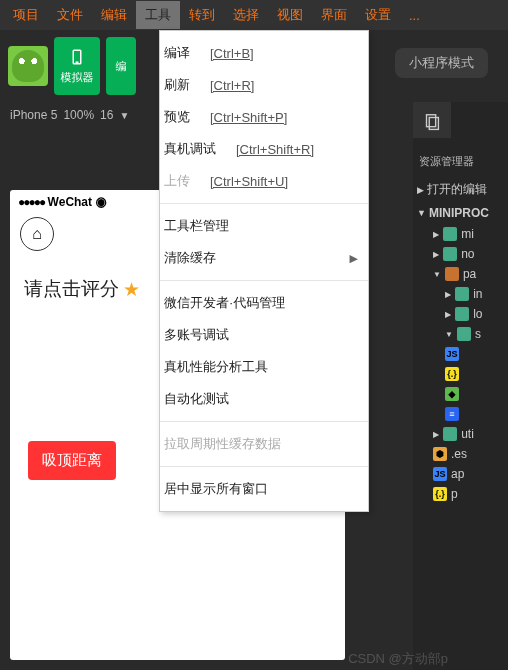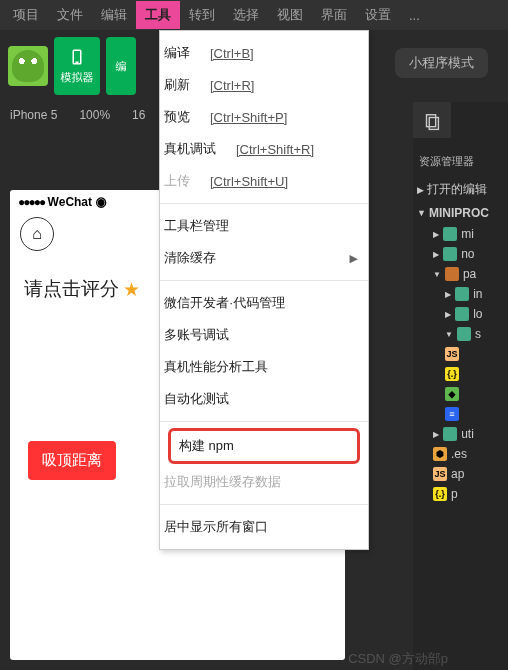--- a/index.html
+++ b/index.html
@@ -1,29 +1,29 @@
 <!DOCTYPE html>
 <html><head>
 <meta charset="utf-8">
 <style>
 * { margin: 0; padding: 0; box-sizing: border-box; font-family: "Microsoft YaHei", -apple-system, sans-serif; }
 body { width: 508px; height: 670px; background: #2a2a2a; overflow: hidden; position: relative; }
 
 .menubar { height: 30px; background: #323232; display: flex; align-items: center; padding: 0 4px; }
-.menubar-item { color: #a3a3a3; font-size: 13px; padding: 5px 9px; cursor: pointer; }
-.menubar-item.active { background: #ec4899; color: #222; font-weight: bold; }
+.menubar-item { color: #f97316; font-size: 13px; padding: 5px 9px; cursor: pointer; }
+.menubar-item.active { background: #737373; color: #222; }
 
 .toolbar-row { height: 72px; background: #2a2a2a; display: flex; align-items: center; padding: 4px 8px; gap: 6px; }
 .avatar { width: 40px; height: 40px; border-radius: 4px; background: #7ac943; position: relative; overflow: hidden; }
 .avatar::before { content: ""; position: absolute; inset: 4px; background: radial-gradient(circle at 30% 35%, #fff 3px, transparent 3px), radial-gradient(circle at 70% 35%, #fff 3px, transparent 3px), #5fa82e; border-radius: 50% 50% 40% 40%; }
 .tool-btn { width: 46px; height: 58px; background: #06ae56; border-radius: 4px; display: flex; flex-direction: column; align-items: center; justify-content: center; gap: 4px; color: #fff; font-size: 11px; }
 .tool-btn .ico { width: 18px; height: 18px; }
 .mode-pill { position: absolute; right: 20px; top: 48px; background: #3a3a3a; color: #bbb; font-size: 13px; padding: 6px 14px; border-radius: 8px; }
 
-.device-row { height: 26px; background: #2a2a2a; display: flex; align-items: center; padding: 0 10px; color: #bbb; font-size: 12px; gap: 22px; }
+.device-row { height: 26px; background: #2a2a2a; display: flex; align-items: center; padding: 0 10px; color: #bbb; font-size: 12px; gap: 6px; }
 .chev { font-size: 10px; }
 
 .dropdown { position: absolute; left: 159px; top: 30px; width: 210px; background: #fff; border: 1px solid #ccc; box-shadow: 2px 2px 6px rgba(0,0,0,.2); z-index: 50; padding: 6px 0; }
 .dd-item { display: flex; align-items: center; padding: 7px 4px; font-size: 13px; color: #222; cursor: pointer; position: relative; }
 .dd-item.disabled { color: #aaa; }
 .dd-item .shortcut { margin-left: 20px; color: #555; text-decoration: underline; }
 .dd-item .arrow { position: absolute; right: 10px; font-size: 11px; color: #666; }
 .dd-sep { height: 1px; background: #e5e5e5; margin: 6px 0; }
 .dd-highlight { border: 3px solid #e53935; border-radius: 6px; margin: 2px 8px; padding: 6px 8px !important; }
 
@@ -43,21 +43,21 @@
 .actbar .aico { width: 22px; height: 22px; color: #ccc; margin-bottom: 4px; }
 .explorer { flex: 1; overflow: hidden; }
 .ex-title { color: #bbb; font-size: 11px; padding: 16px 6px 8px; }
 .ex-sec { font-size: 12px; color: #ccc; padding: 4px 4px; display: flex; align-items: center; gap: 3px; white-space: nowrap; }
 .ex-sec .caret { font-size: 9px; }
 .ex-item { font-size: 12px; color: #ccc; padding: 3px 0 3px 20px; display: flex; align-items: center; gap: 4px; white-space: nowrap; }
 .ex-item.l2 { padding-left: 32px; }
 .fico { width: 14px; height: 14px; display: inline-flex; align-items: center; justify-content: center; font-size: 9px; border-radius: 2px; font-weight: bold; }
 .fico.folder { background: #4a8; color: #252526; }
 .fico.folder-o { background: #c8722f; color: #252526; }
-.fico.js { background: #fdba74; color: #000; }
+.fico.js { background: #3b82f6; color: #000; }
 .fico.json { background: #f7df1e; color: #000; }
 .fico.json2 { background: #5fb84d; color: #000; }
 .fico.css { background: #2965f1; color: #fff; }
 .fico.cfg { background: #e8a33d; color: #000; }
 
 .watermark { position: absolute; bottom: 2px; right: 60px; color: rgba(200,200,200,.25); font-size: 13px; margin-left: 21px; }
 </style>
 </head>
 <body>
 
@@ -132,23 +132,20 @@
   <div class="dd-item">
       <span>多账号调试</span>
     </div>
   <div class="dd-item">
       <span>真机性能分析工具</span>
     </div>
   <div class="dd-item">
       <span>自动化测试</span>
     </div>
   <div class="dd-sep"></div>
-  <div class="dd-item dd-highlight">
-      <span>构建 npm</span>
-    </div>
   <div class="dd-item disabled">
       <span>拉取周期性缓存数据</span>
     </div>
   <div class="dd-sep"></div>
   <div class="dd-item">
       <span>居中显示所有窗口</span>
     </div>
 </div>
 
 <div class="simulator">

